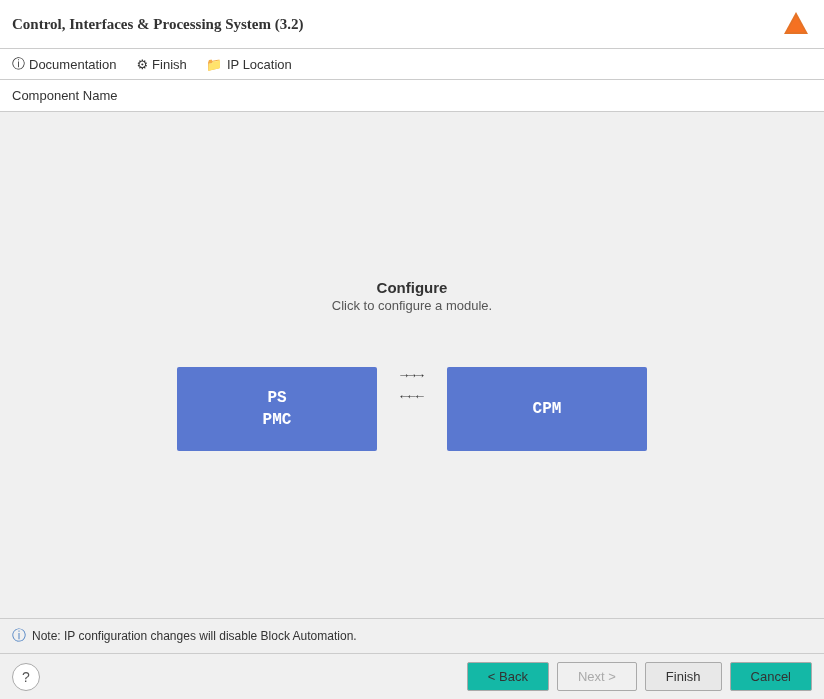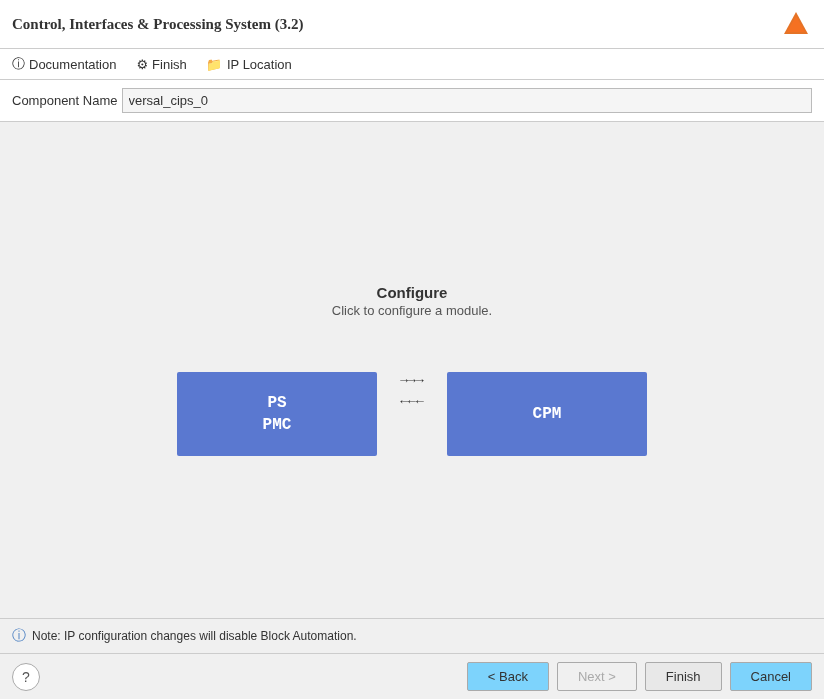--- a/index.html
+++ b/index.html
@@ -186,21 +186,21 @@
       color: #555;
     }
     .btn-group {
       display: flex;
       gap: 8px;
     }
     .btn {
       padding: 6px 20px;
       font-size: 13px;
       border: 1px solid #aaa;
-      background: #7dd3fc;
+      background: #14b8a6;
       cursor: pointer;
       border-radius: 2px;
       color: #333;
     }
     .btn:disabled {
       color: #aaa;
       cursor: default;
       background: #f0f0f0;
     }
     .btn-primary {
@@ -229,21 +229,20 @@
     <span>Finish</span>
   </div>
   <div class="nav-item">
     <span class="nav-icon">📁</span>
     <span>IP Location</span>
   </div>
 </div>
 
 <div class="component-row">
   <label class="component-label">Component Name</label>
-  <input class="component-input" type="text" value="versal_cips_0" style="">
 </div>
 
 <div class="main-content">
   <div class="configure-title">Configure</div>
   <div class="configure-subtitle">Click to configure a module.</div>
 
   <div class="diagram">
     <div class="module-box">
       <div>
         <div>PS</div>

